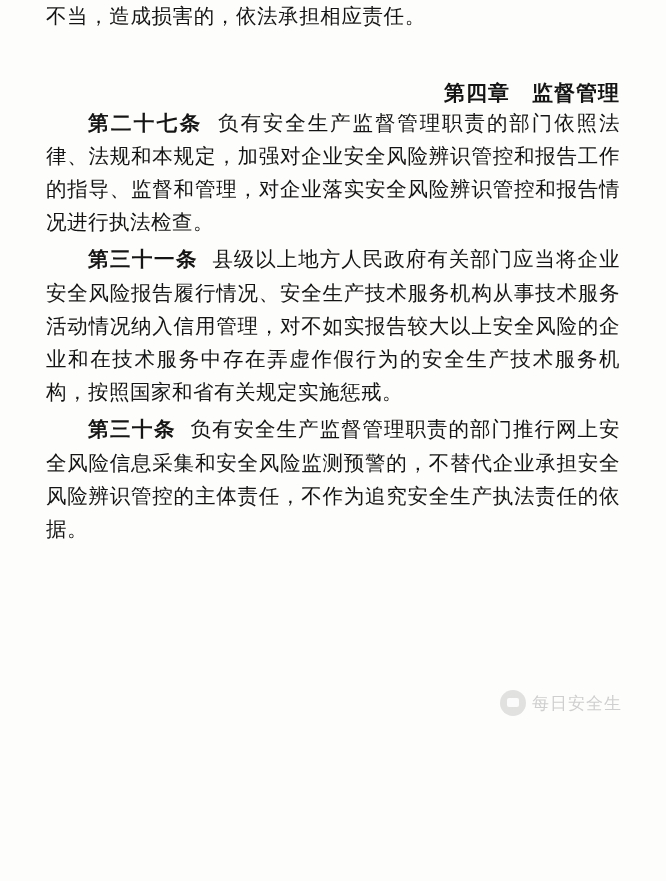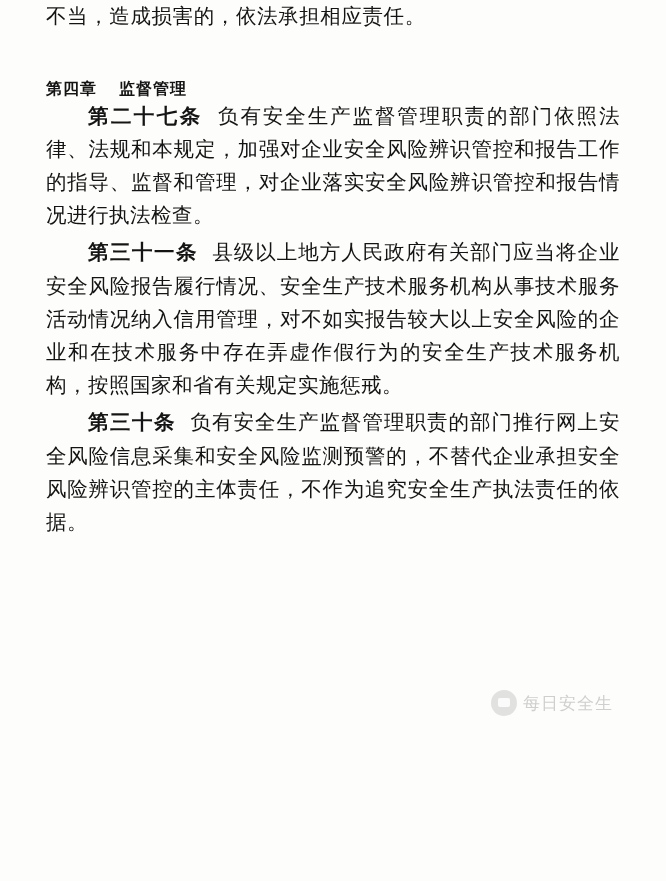--- a/index.html
+++ b/index.html
@@ -24,22 +24,22 @@
   }
   .frag-top {
     font-size: 20.5px;
     line-height: 1.0;
     letter-spacing: 0.6px;
     margin: 0;
     padding-top: 6px;
     text-indent: 0;
   }
   .chapter-heading {
-    text-align: left;
-    font-size: 16px;
+    text-align: right;
+    font-size: 21px;
     font-weight: bold;
     letter-spacing: 1px;
     margin: 52px 0 0 0;
     padding: 0;
     font-family: "DejaVu Sans", "Liberation Sans", sans-serif;
   }
   .chapter-heading .gap {
     display: inline-block;
     width: 22px;
   }
@@ -58,21 +58,21 @@
     font-weight: bold;
     font-family: "DejaVu Sans", "Liberation Sans", sans-serif;
     letter-spacing: 1px;
   }
   p.para .art-gap {
     display: inline-block;
     width: 14px;
   }
   .watermark {
     position: absolute;
-    right: 13px;
+    right: 4px;
     top: 684px;
     width: 170px;
     height: 44px;
     overflow: hidden;
     pointer-events: none;
   }
   .watermark .wm-circle {
     position: absolute;
     left: 8px;
     top: 6px;

